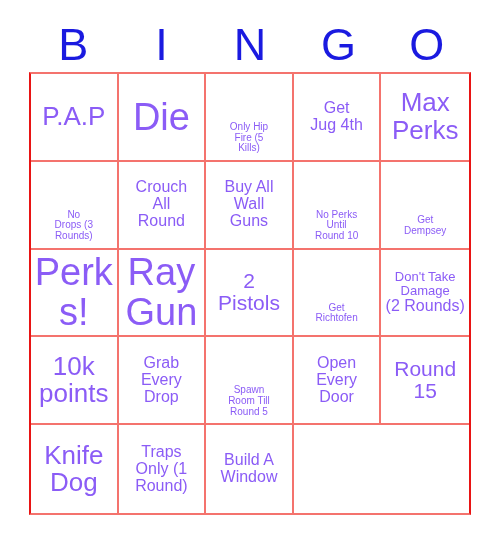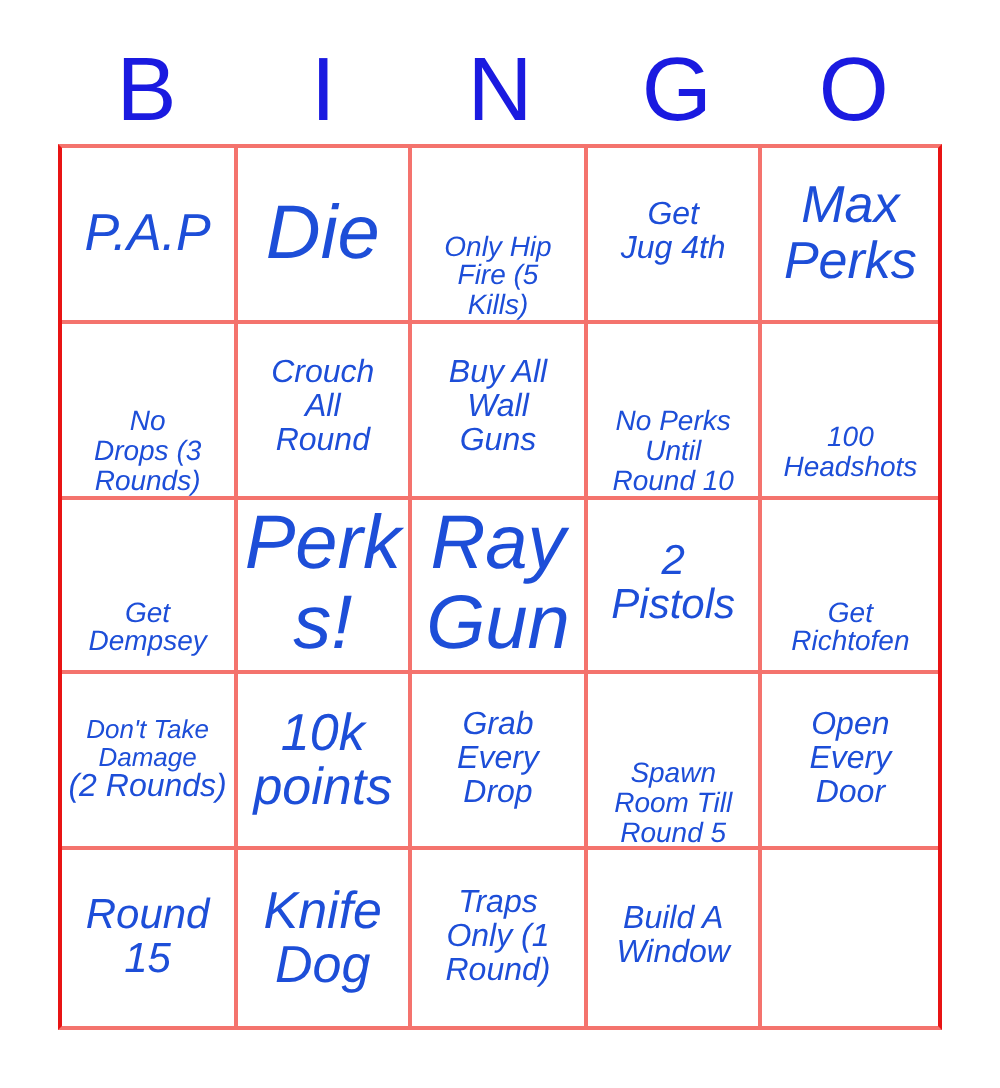--- a/index.html
+++ b/index.html
@@ -71,35 +71,34 @@
     align-items: center;
     justify-content: center;
     text-align: center;
     padding: 2px 3px;
     overflow: hidden;
   }
   .cell:nth-child(5n) { border-right: none; }
   .cell:nth-child(n+21) { border-bottom: none; }
 
   .cell-text {
-    color: #1d4ed8;
+    color: #8b5cf6;
     line-height: 1.06;
     font-weight: 400;
     display: block;
     width: 100%;
     word-wrap: break-word;
-    font-style: italic;
   }
 
   
   .fs-xl   { font-size: 38px; }
   .fs-lg   { font-size: 26px; }
   .fs-md   { font-size: 21px; }
   .fs-sm   { font-size: 16px; }
-  .fs-xs   { font-size: 14px; margin-top: 42px; }
+  .fs-xs   { font-size: 10px; margin-top: 42px; }
   .fs-xxs  { font-size: 13px; }
 
   .sub-small { font-size: 16px; display: block; }
 </style>
 </head>
 <body>
 
 <div id="bingo-card">
 
   <div class="header-row">
@@ -130,23 +129,20 @@
         <span class="cell-text fs-xs">No<br>Drops (3<br>Rounds)</span>
       </div>
       <div class="cell">
         <span class="cell-text fs-sm">Crouch<br>All<br>Round</span>
       </div>
       <div class="cell">
         <span class="cell-text fs-sm">Buy All<br>Wall<br>Guns</span>
       </div>
       <div class="cell">
         <span class="cell-text fs-xs">No Perks<br>Until<br>Round 10</span>
-      </div>
-      <div class="cell">
-        <span class="cell-text fs-xs">100<br>Headshots</span>
       </div>
       <div class="cell">
         <span class="cell-text fs-xs">Get<br>Dempsey</span>
       </div>
       <div class="cell">
         <span class="cell-text fs-xl">Perks!</span>
       </div>
       <div class="cell">
         <span class="cell-text fs-xl">Ray<br>Gun</span>
       </div>

